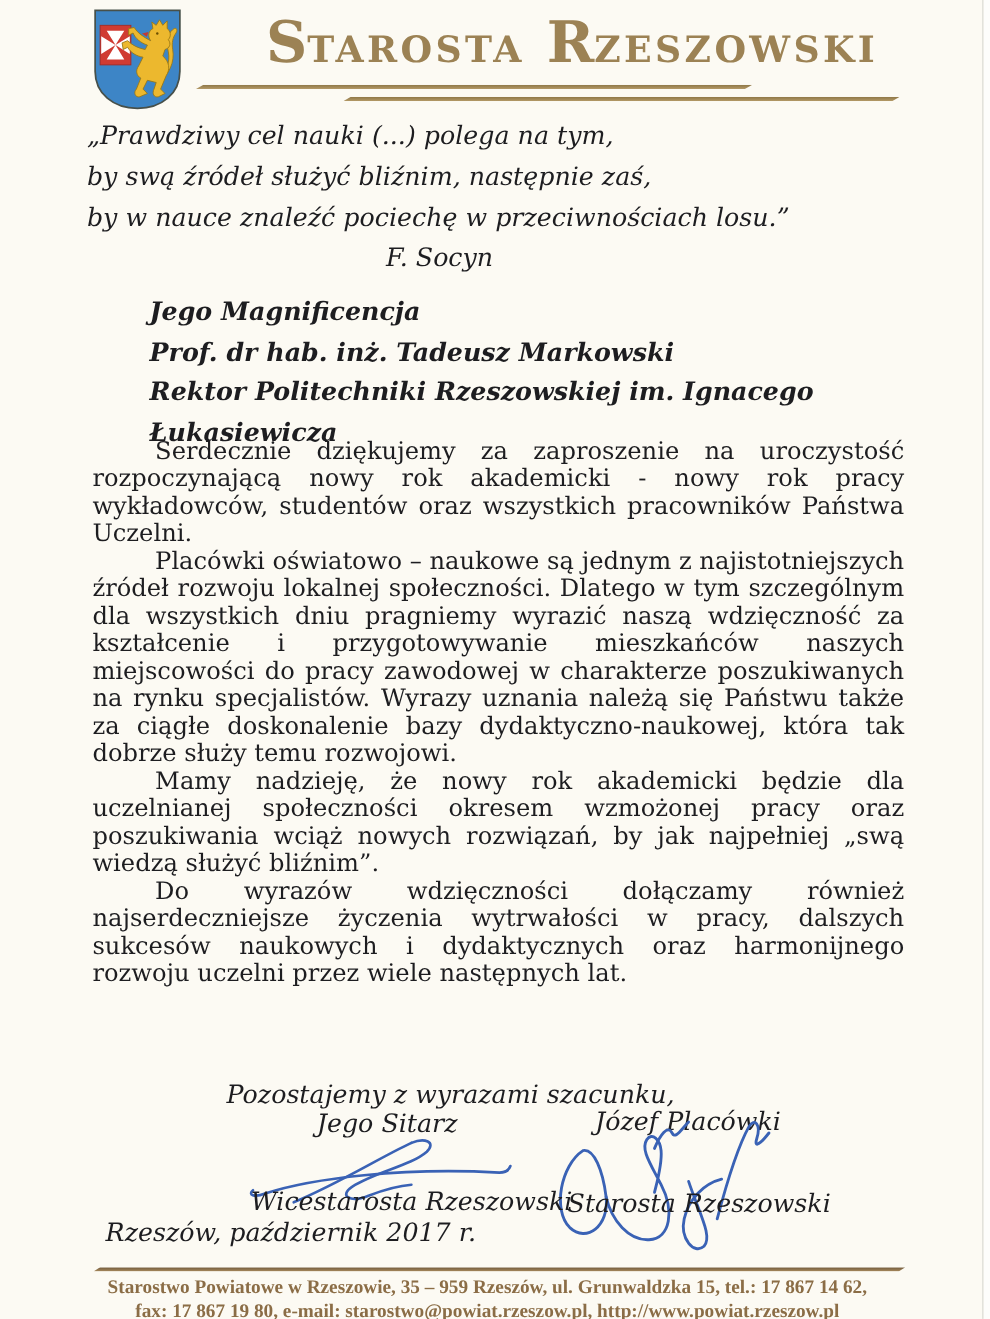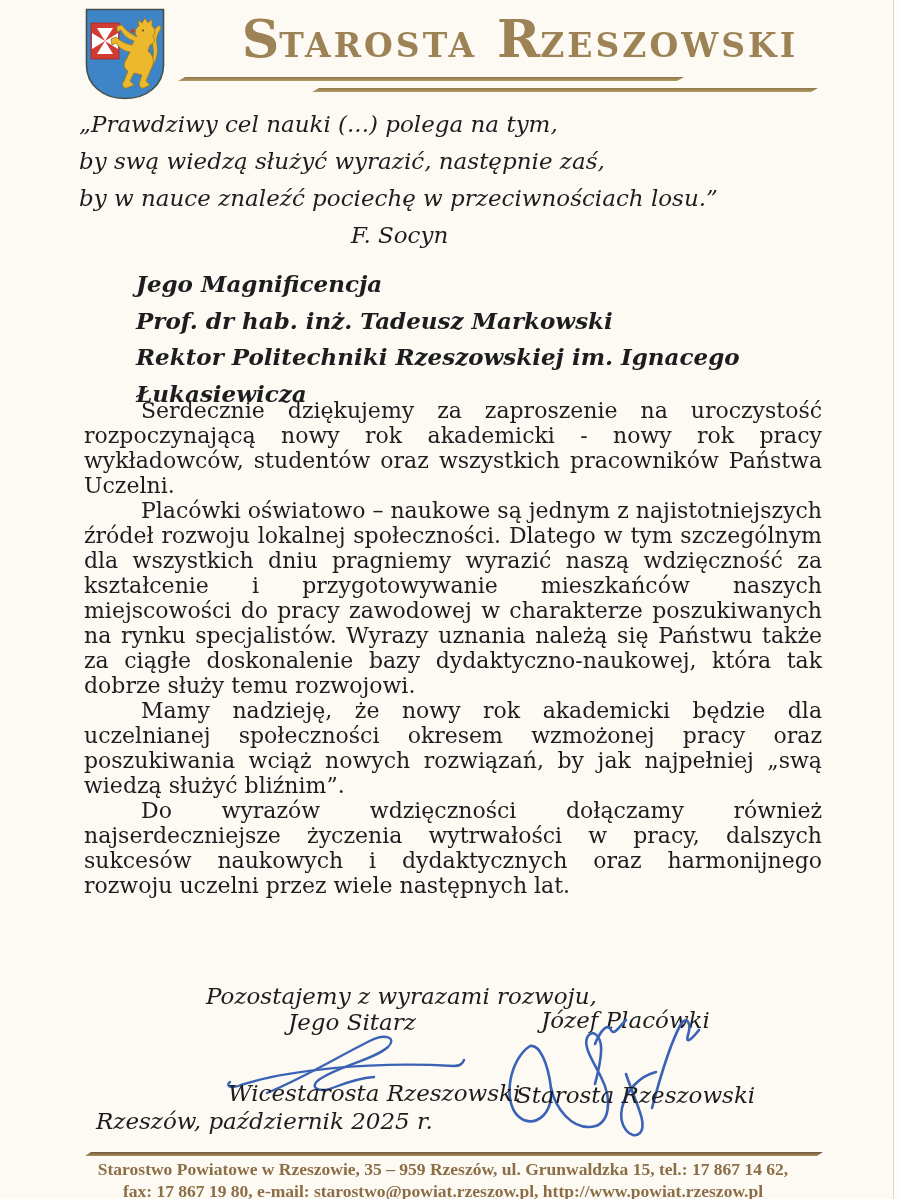--- a/index.html
+++ b/index.html
@@ -99,39 +99,39 @@
 
   <div class="title-block">
     <span class="title-initial">S</span><span class="title-rest">TAROSTA</span><span class="title-initial title-w2">R</span><span class="title-rest">ZESZOWSKI</span>
   </div>
 
   <div class="gold-bar bar1"></div>
   <div class="gold-bar bar2"></div>
 
   <div class="quote">
     <div>„Prawdziwy cel nauki (...) polega na tym,</div>
-    <div>by swą wiedzą służyć wyrazić, następnie zaś,</div>
+    <div>by swą źródeł służyć bliźnim, następnie zaś,</div>
     <div>by w nauce znaleźć pociechę w przeciwnościach losu.”</div>
     <div class="q-attr">F. Socyn</div>
   </div>
 
   <div class="addressee">
     <div>Jego Magnificencja</div>
     <div>Prof. dr hab. inż. Tadeusz Markowski</div>
     <div>Rektor Politechniki Rzeszowskiej im. Ignacego Łukasiewicza</div>
   </div>
 
   <div class="letter-body">
     <p>Serdecznie dziękujemy za zaproszenie na uroczystość rozpoczynającą nowy rok akademicki - nowy rok pracy wykładowców, studentów oraz wszystkich pracowników Państwa Uczelni.</p>
     <p>Placówki oświatowo – naukowe są jednym z najistotniejszych źródeł rozwoju lokalnej społeczności. Dlatego w tym szczególnym dla wszystkich dniu pragniemy wyrazić naszą wdzięczność za kształcenie i przygotowywanie mieszkańców naszych miejscowości do pracy zawodowej w charakterze poszukiwanych na rynku specjalistów. Wyrazy uznania należą się Państwu także za ciągłe doskonalenie bazy dydaktyczno-naukowej, która tak dobrze służy temu rozwojowi.</p>
     <p>Mamy nadzieję, że nowy rok akademicki będzie dla uczelnianej społeczności okresem wzmożonej pracy oraz poszukiwania wciąż nowych rozwiązań, by jak najpełniej „swą wiedzą służyć bliźnim”.</p>
     <p>Do wyrazów wdzięczności dołączamy również najserdeczniejsze życzenia wytrwałości w pracy, dalszych sukcesów naukowych i dydaktycznych oraz harmonijnego rozwoju uczelni przez wiele następnych lat.</p>
   </div>
 
-  <div class="salutation">Pozostajemy z wyrazami rozwoju,</div>
+  <div class="salutation">Pozostajemy z wyrazami szacunku,</div>
 
   <div class="name-left">Jego Sitarz</div>
   <div class="name-right">Józef Placówki</div>
 
   <div class="sig sig-left">
     <svg viewBox="0 0 245 78" width="245" height="78" aria-hidden="true" fill="none" stroke="#3a62b5" stroke-width="2.4" stroke-linecap="round">
       <path d="M8,52 C3,56 9,59 19,55 C62,41 145,31 232,36 C238,36 241,33 242,30"></path>
       <path d="M152,9 C122,23 86,46 45,63"></path>
       <path d="M152,9 C164,4 175,8 166,17 C151,30 120,35 98,49 C86,57 96,64 113,57 C126,52 138,48 152,47"></path>
     </svg>
@@ -143,18 +143,18 @@
       <path d="M51,74 C56,96 72,114 90,113 C110,112 113,86 101,63 C92,45 82,31 88,22 C93,15 100,22 101,32 C102,44 98,58 95,70"></path>
       <path d="M95,30 C100,18 107,8 111,16 C114,22 119,13 126,6"></path>
       <path d="M126,60 C136,90 148,110 140,119 C131,127 118,112 122,94 C126,76 140,62 156,58"></path>
       <path d="M152,94 C161,60 172,26 181,10 C186,2 192,8 188,21 C185,31 192,25 199,16"></path>
     </svg>
   </div>
 
   <div class="role-left">Wicestarosta Rzeszowski</div>
   <div class="role-right">Starosta Rzeszowski</div>
 
-  <div class="dateline">Rzeszów, październik 2025 r.</div>
+  <div class="dateline">Rzeszów, październik 2017 r.</div>
 
   <div class="footer-rule"></div>
   <div class="footer-t footer-t1">Starostwo Powiatowe w Rzeszowie, 35 – 959 Rzeszów, ul. Grunwaldzka 15, tel.: 17 867 14 62,</div>
   <div class="footer-t footer-t2">fax: 17 867 19 80, e-mail: starostwo@powiat.rzeszow.pl, http://www.powiat.rzeszow.pl</div>
 </div>
 
 </body></html>

